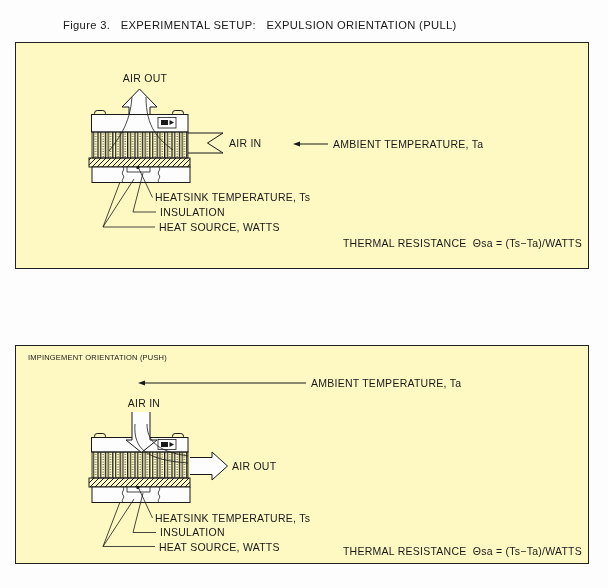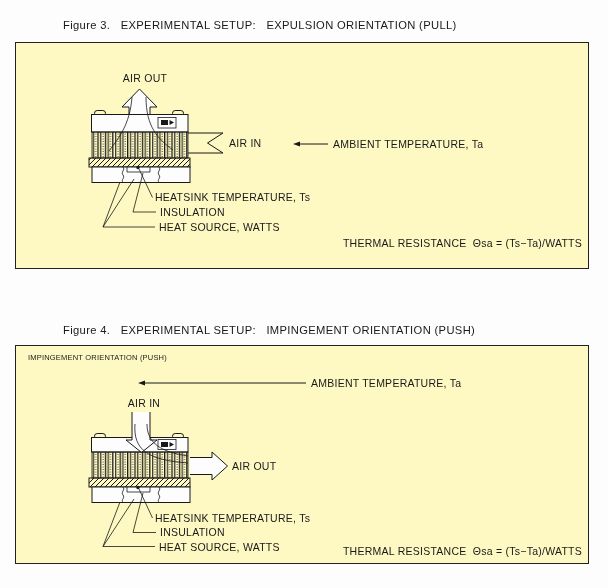--- a/index.html
+++ b/index.html
@@ -81,21 +81,20 @@
       <path class="ln-thin" d="M127,130 L117,169 H140"></path>
       <text class="lbl" x="144" y="172.5">INSULATION</text>
 
       <path class="ln-thin" d="M104,139 L87,184 M118,136 L87,184 M87,184 H139"></path>
       <text class="lbl" x="143" y="188">HEAT SOURCE, WATTS</text>
 
       <text class="lbl" x="566" y="204" text-anchor="end">THERMAL RESISTANCE&nbsp;&nbsp;Θsa = (Ts−Ta)/WATTS</text>
     </svg>
   </div>
 
-  <div class="fig-title" style="top:324px">Figure 4.&nbsp;&nbsp; EXPERIMENTAL SETUP:&nbsp;&nbsp; IMPINGEMENT ORIENTATION (PUSH)</div>
 
   <div class="fig-box" style="top:345px;height:217px">
     <svg width="571" height="216" viewBox="0 0 571 216">
       <defs>
         <pattern id="finsB" patternUnits="userSpaceOnUse" width="7.4" height="5">
           <rect x="0" y="0" width="1.3" height="5" fill="#191919"></rect>
           <rect x="2.9" y="0" width="1.1" height="5" fill="#191919"></rect>
           <circle cx="5.7" cy="1" r="0.55" fill="#191919"></circle>
           <circle cx="5.7" cy="3.5" r="0.55" fill="#191919"></circle>
         </pattern>

